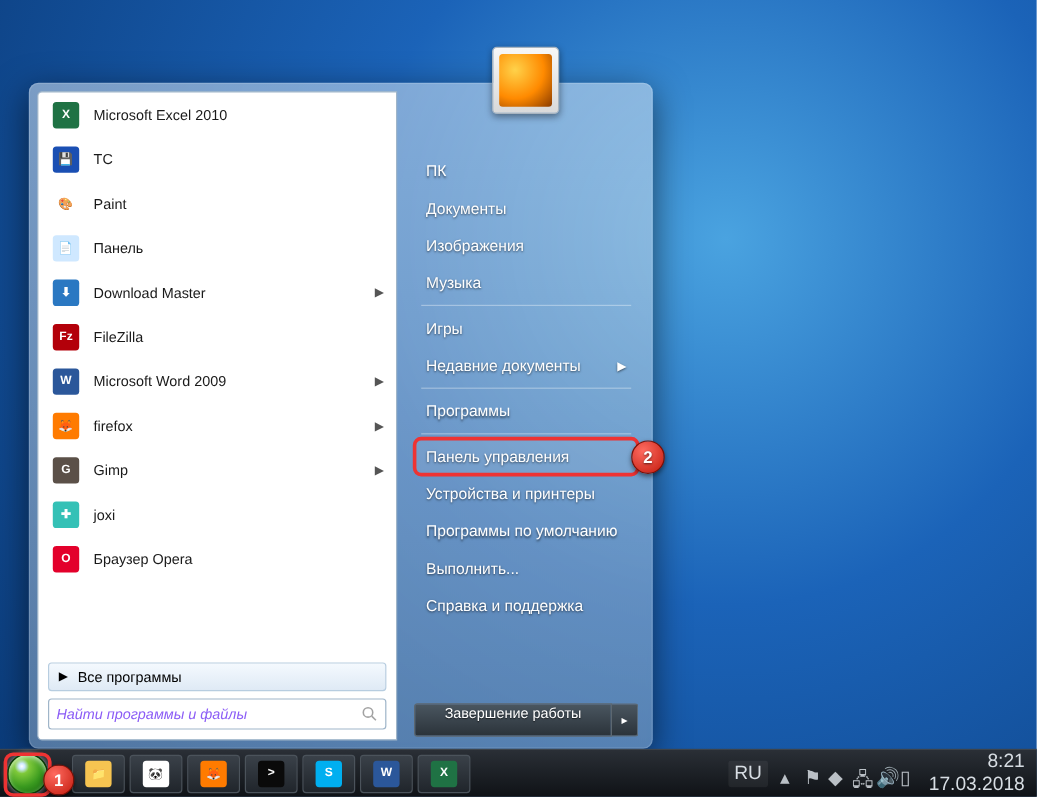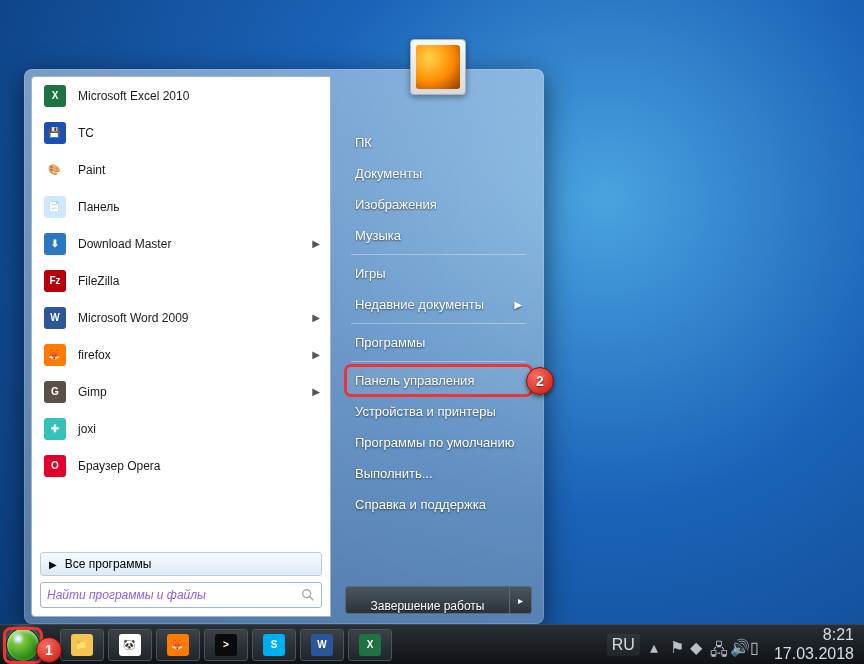--- a/index.html
+++ b/index.html
@@ -151,21 +151,21 @@
     margin-top: auto;
     display: flex; align-items: stretch;
     height: 28px;
   }
   .shutdown-btn {
     flex: 1;
     background: linear-gradient(#4a5660, #2b333a);
     border: 1px solid #5c6770;
     border-radius: 3px 0 0 3px;
     color: #fff; font-size: 12px;
-    display: flex; align-items: flex-end; justify-content: center;
+    display: flex; align-items: flex-start; justify-content: center;
     text-shadow: 0 1px 1px rgba(0,0,0,0.6);
   }
   .shutdown-arrow {
     width: 22px;
     background: linear-gradient(#4a5660, #2b333a);
     border: 1px solid #5c6770; border-left: none;
     border-radius: 0 3px 3px 0;
     color: #fff; font-size: 10px;
     display:flex;align-items:center;justify-content:center;
   }

